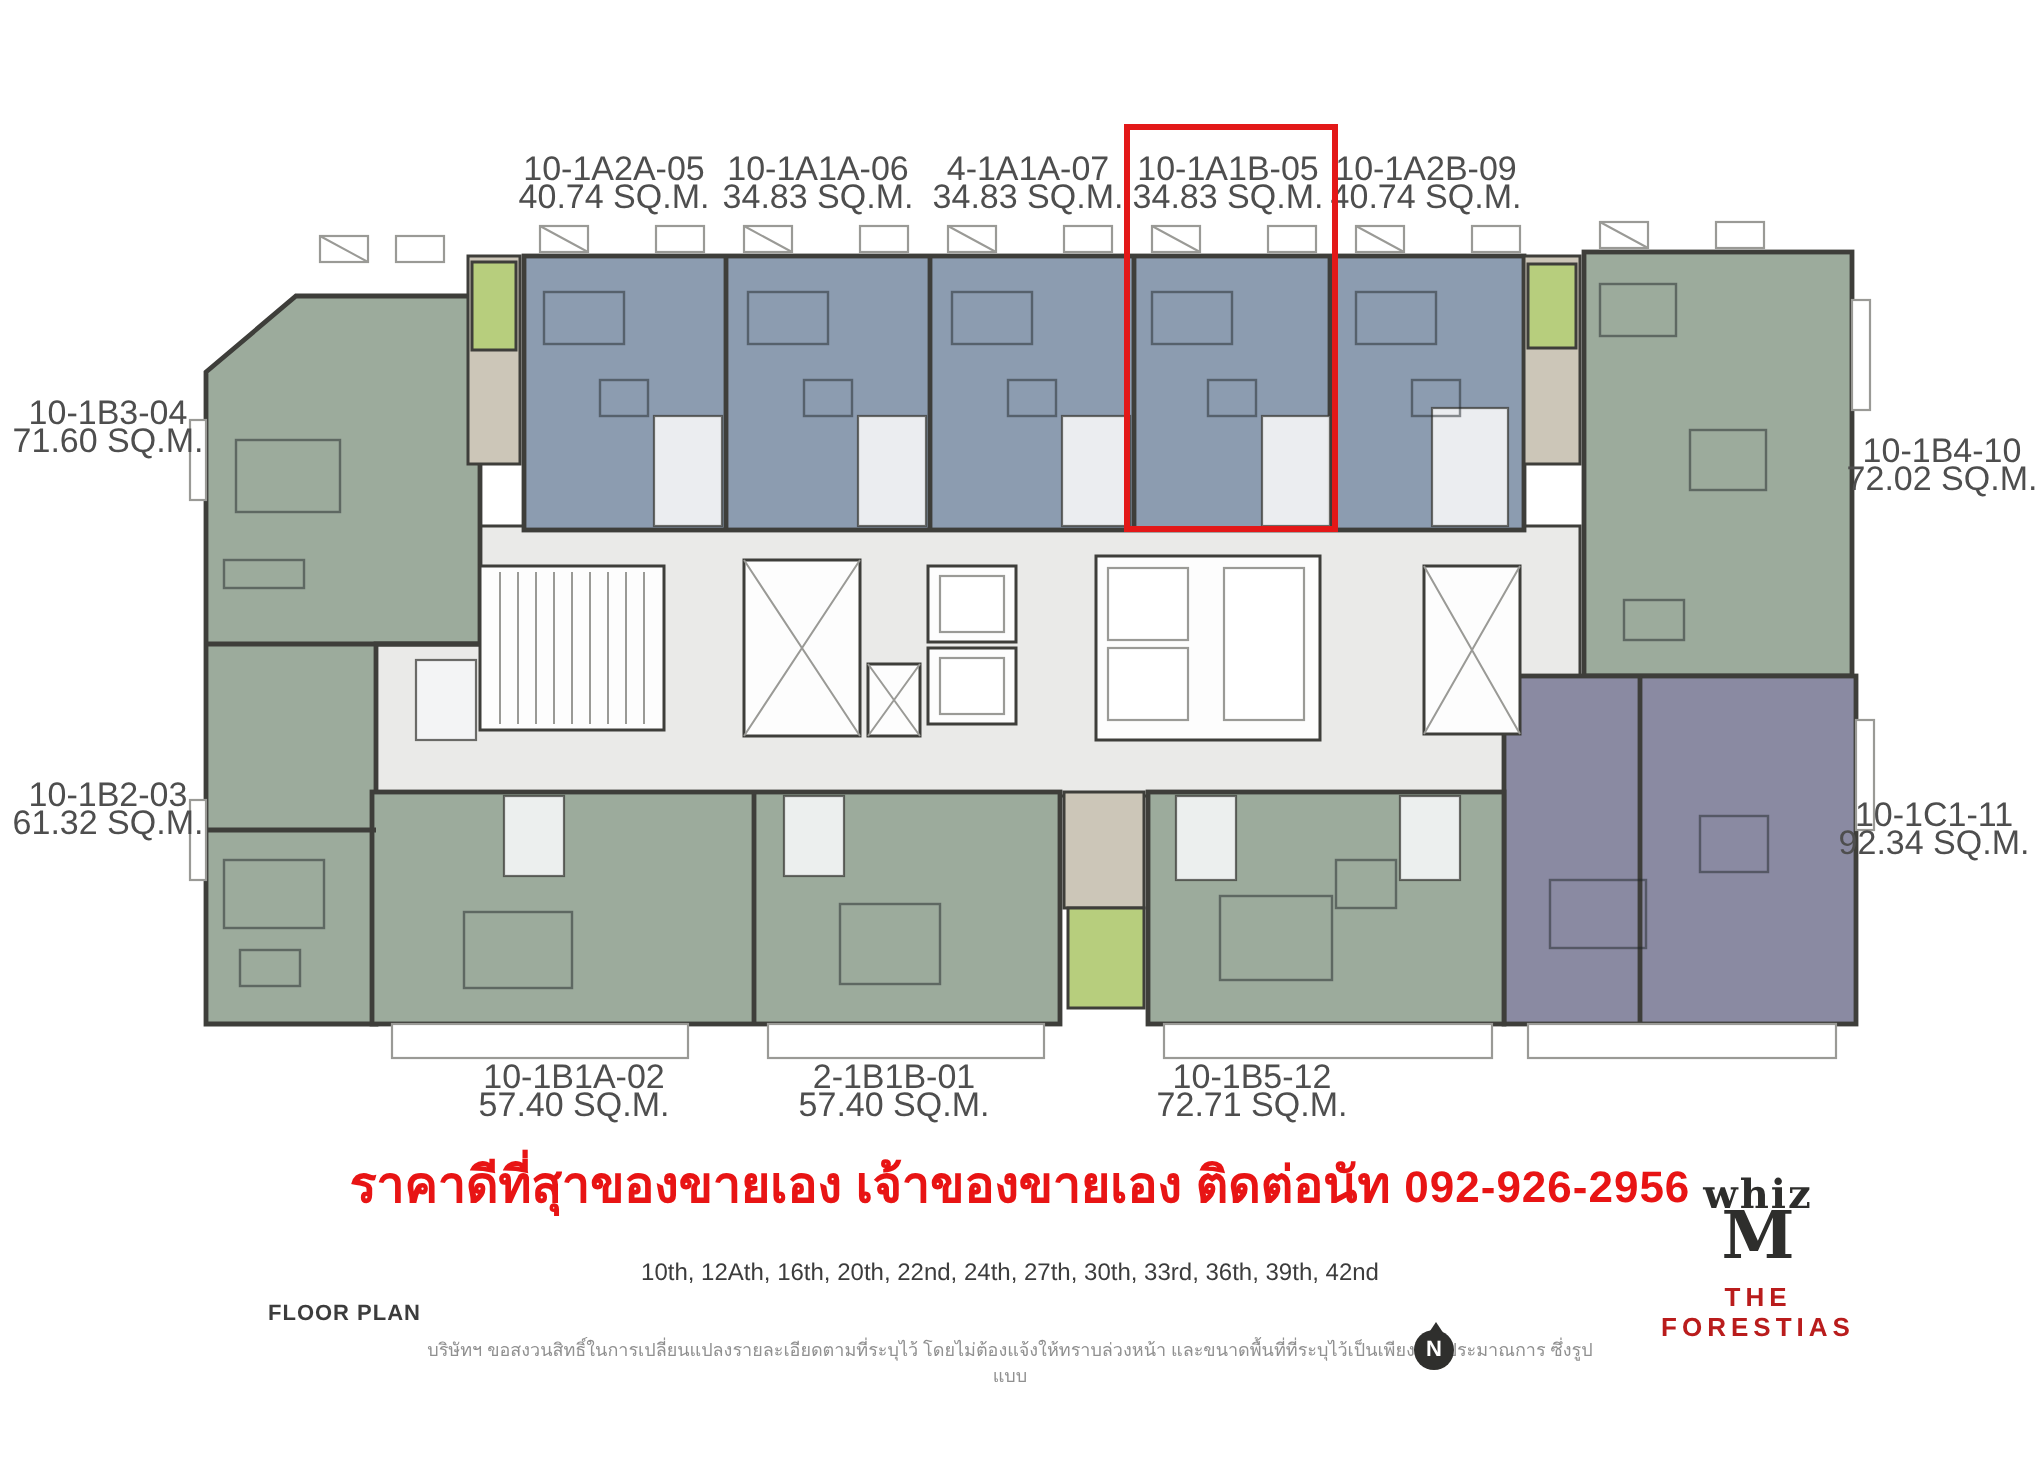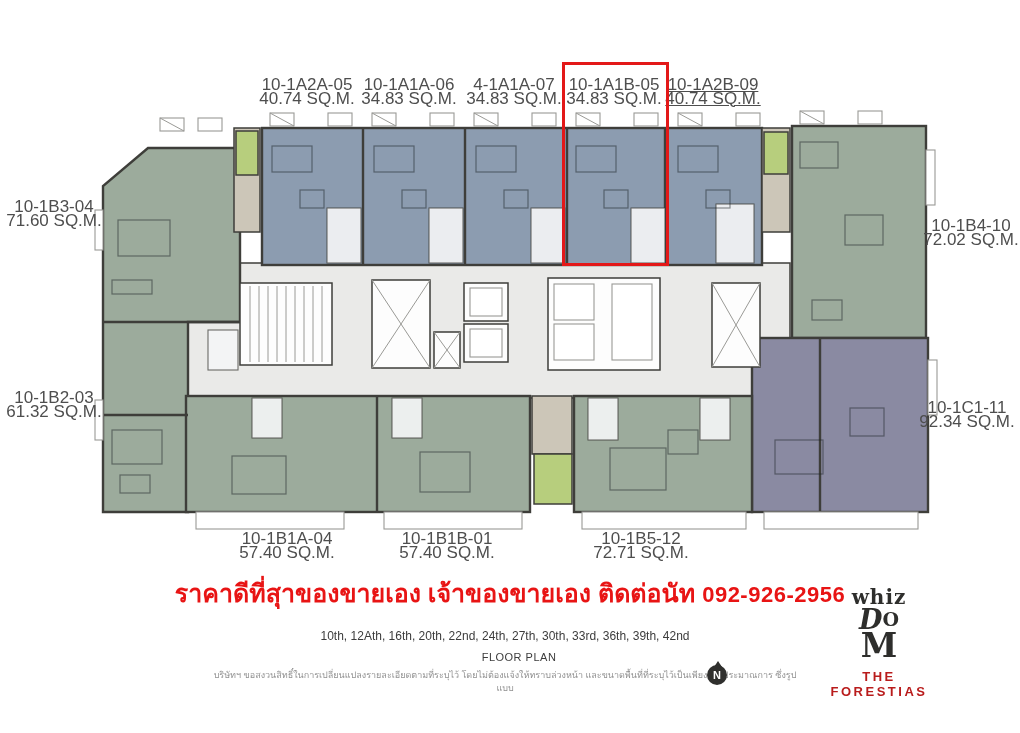--- a/index.html
+++ b/index.html
@@ -26,22 +26,22 @@
           font-size:17px;line-height:13.5px;z-index:3;}
   
   #hl{left:562px;top:62px;width:101px;height:198px;border:3.5px solid #e31818;z-index:6;}
   
   #promo{left:0;top:578px;width:1020px;text-align:center;color:#e81414;
          font-weight:700;font-size:25px;line-height:30px;z-index:3;}
   #promo .phone{font-size:22px;letter-spacing:.5px;}
   
   #floors{left:130px;top:629px;width:750px;text-align:center;color:#3c3c3c;
           font-size:12px;font-weight:400;}
-  #plan-title{left:144px;top:651px;width:750px;text-align:center;color:#3c3c3c;
-          font-size:11px;font-weight:400;letter-spacing:.5px;}
+  #plan-title{left:134px;top:651px;width:750px;color:#3c3c3c;
+          font-size:11px;font-weight:700;letter-spacing:.5px;}
   #disc{left:210px;top:669px;width:590px;text-align:center;color:#909090;
         font-size:9px;line-height:13px;}
   
   #north{left:705px;top:661px;width:26px;height:26px;}
   #north .circ{position:absolute;left:2px;top:4px;width:20px;height:20px;border-radius:50%;
         background:#2f2f2d;color:#fff;font-size:11px;font-weight:700;
         display:flex;align-items:center;justify-content:center;}
   #north .tip{position:absolute;left:9px;top:0;width:0;height:0;
         border-left:4px solid transparent;border-right:4px solid transparent;
         border-bottom:6px solid #2f2f2d;}
@@ -191,21 +191,21 @@
   <div>34.83 SQ.M.</div>
 </div>
 <div class="ulabel" style="left:452px;top:78px;">
   <div>4-1A1A-07</div>
   <div>34.83 SQ.M.</div>
 </div>
 <div class="ulabel" style="left:552px;top:78px;">
   <div>10-1A1B-05</div>
   <div>34.83 SQ.M.</div>
 </div>
-<div class="ulabel" style="left:651px;top:78px;text-decoration:underline;">
+<div class="ulabel" style="left:651px;top:78px;">
   <div>10-1A2B-09</div>
   <div>40.74 SQ.M.</div>
 </div>
 
 <div class="ulabel" style="left:-5px;top:200px;width:118px;">
   <div>10-1B3-04</div>
   <div>71.60 SQ.M.</div>
 </div>
 <div class="ulabel" style="left:-5px;top:391px;width:118px;">
   <div>10-1B2-03</div>
@@ -215,28 +215,28 @@
 <div class="ulabel" style="left:912px;top:219px;width:118px;">
   <div>10-1B4-10</div>
   <div>72.02 SQ.M.</div>
 </div>
 <div class="ulabel" style="left:908px;top:401px;width:118px;">
   <div>10-1C1-11</div>
   <div>92.34 SQ.M.</div>
 </div>
 
 <div class="ulabel" style="left:225px;top:532px;">
-  <div>10-1B1A-04</div>
+  <div>10-1B1A-02</div>
   <div>57.40 SQ.M.</div>
 </div>
 <div class="ulabel" style="left:385px;top:532px;">
-  <div>10-1B1B-01</div>
+  <div>2-1B1B-01</div>
   <div>57.40 SQ.M.</div>
 </div>
-<div class="ulabel" style="left:579px;top:532px;">
+<div class="ulabel" style="left:564px;top:532px;">
   <div>10-1B5-12</div>
   <div>72.71 SQ.M.</div>
 </div>
 
 <div id="promo" class="abs">
   <span>ราคาดีที่สุาของขายเอง เจ้าของขายเอง ติดต่อนัท</span>
   <span class="phone">092-926-2956</span>
 </div>
 
 <div id="floors" class="abs">10th, 12Ath, 16th, 20th, 22nd, 24th, 27th, 30th, 33rd, 36th, 39th, 42nd</div>
@@ -245,16 +245,15 @@
   <div>บริษัทฯ ขอสงวนสิทธิ์ในการเปลี่ยนแปลงรายละเอียดตามที่ระบุไว้ โดยไม่ต้องแจ้งให้ทราบล่วงหน้า และขนาดพื้นที่ที่ระบุไว้เป็นเพียงการประมาณการ ซึ่งรูปแบบ</div>
 </div>
 
 <div id="north" class="abs">
   <div class="tip"></div>
   <div class="circ">N</div>
 </div>
 
 <div id="logo" class="abs">
   <div class="whiz">whiz</div>
-  <div class="do"><span>D</span><span class="o">O</span></div>
   <div class="m">M</div>
   <div class="brand">THE FORESTIAS</div>
 </div>
 
 </body></html>

